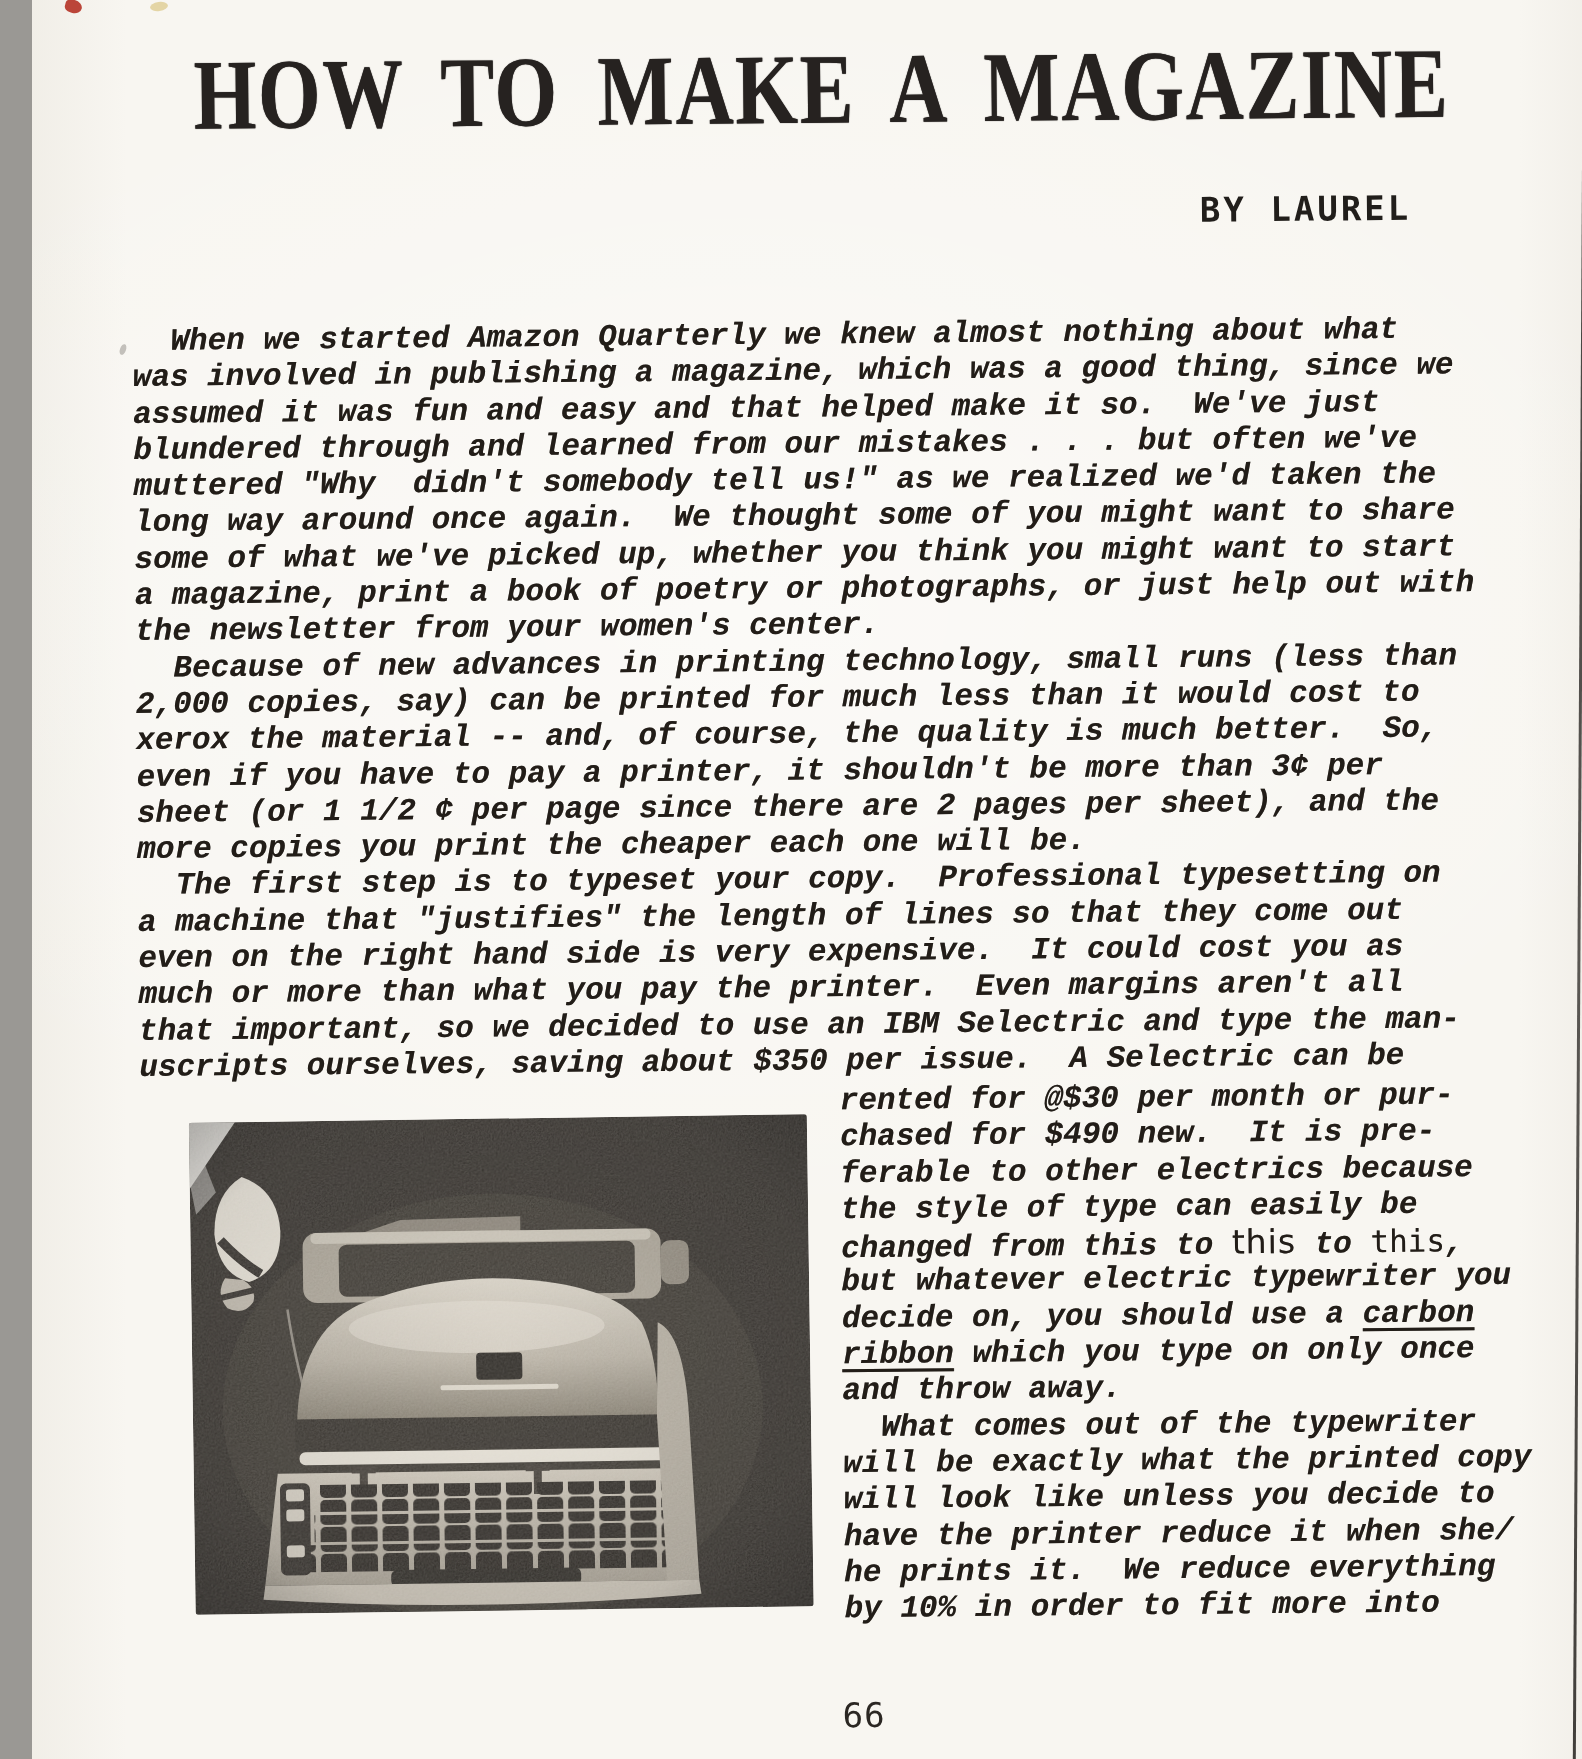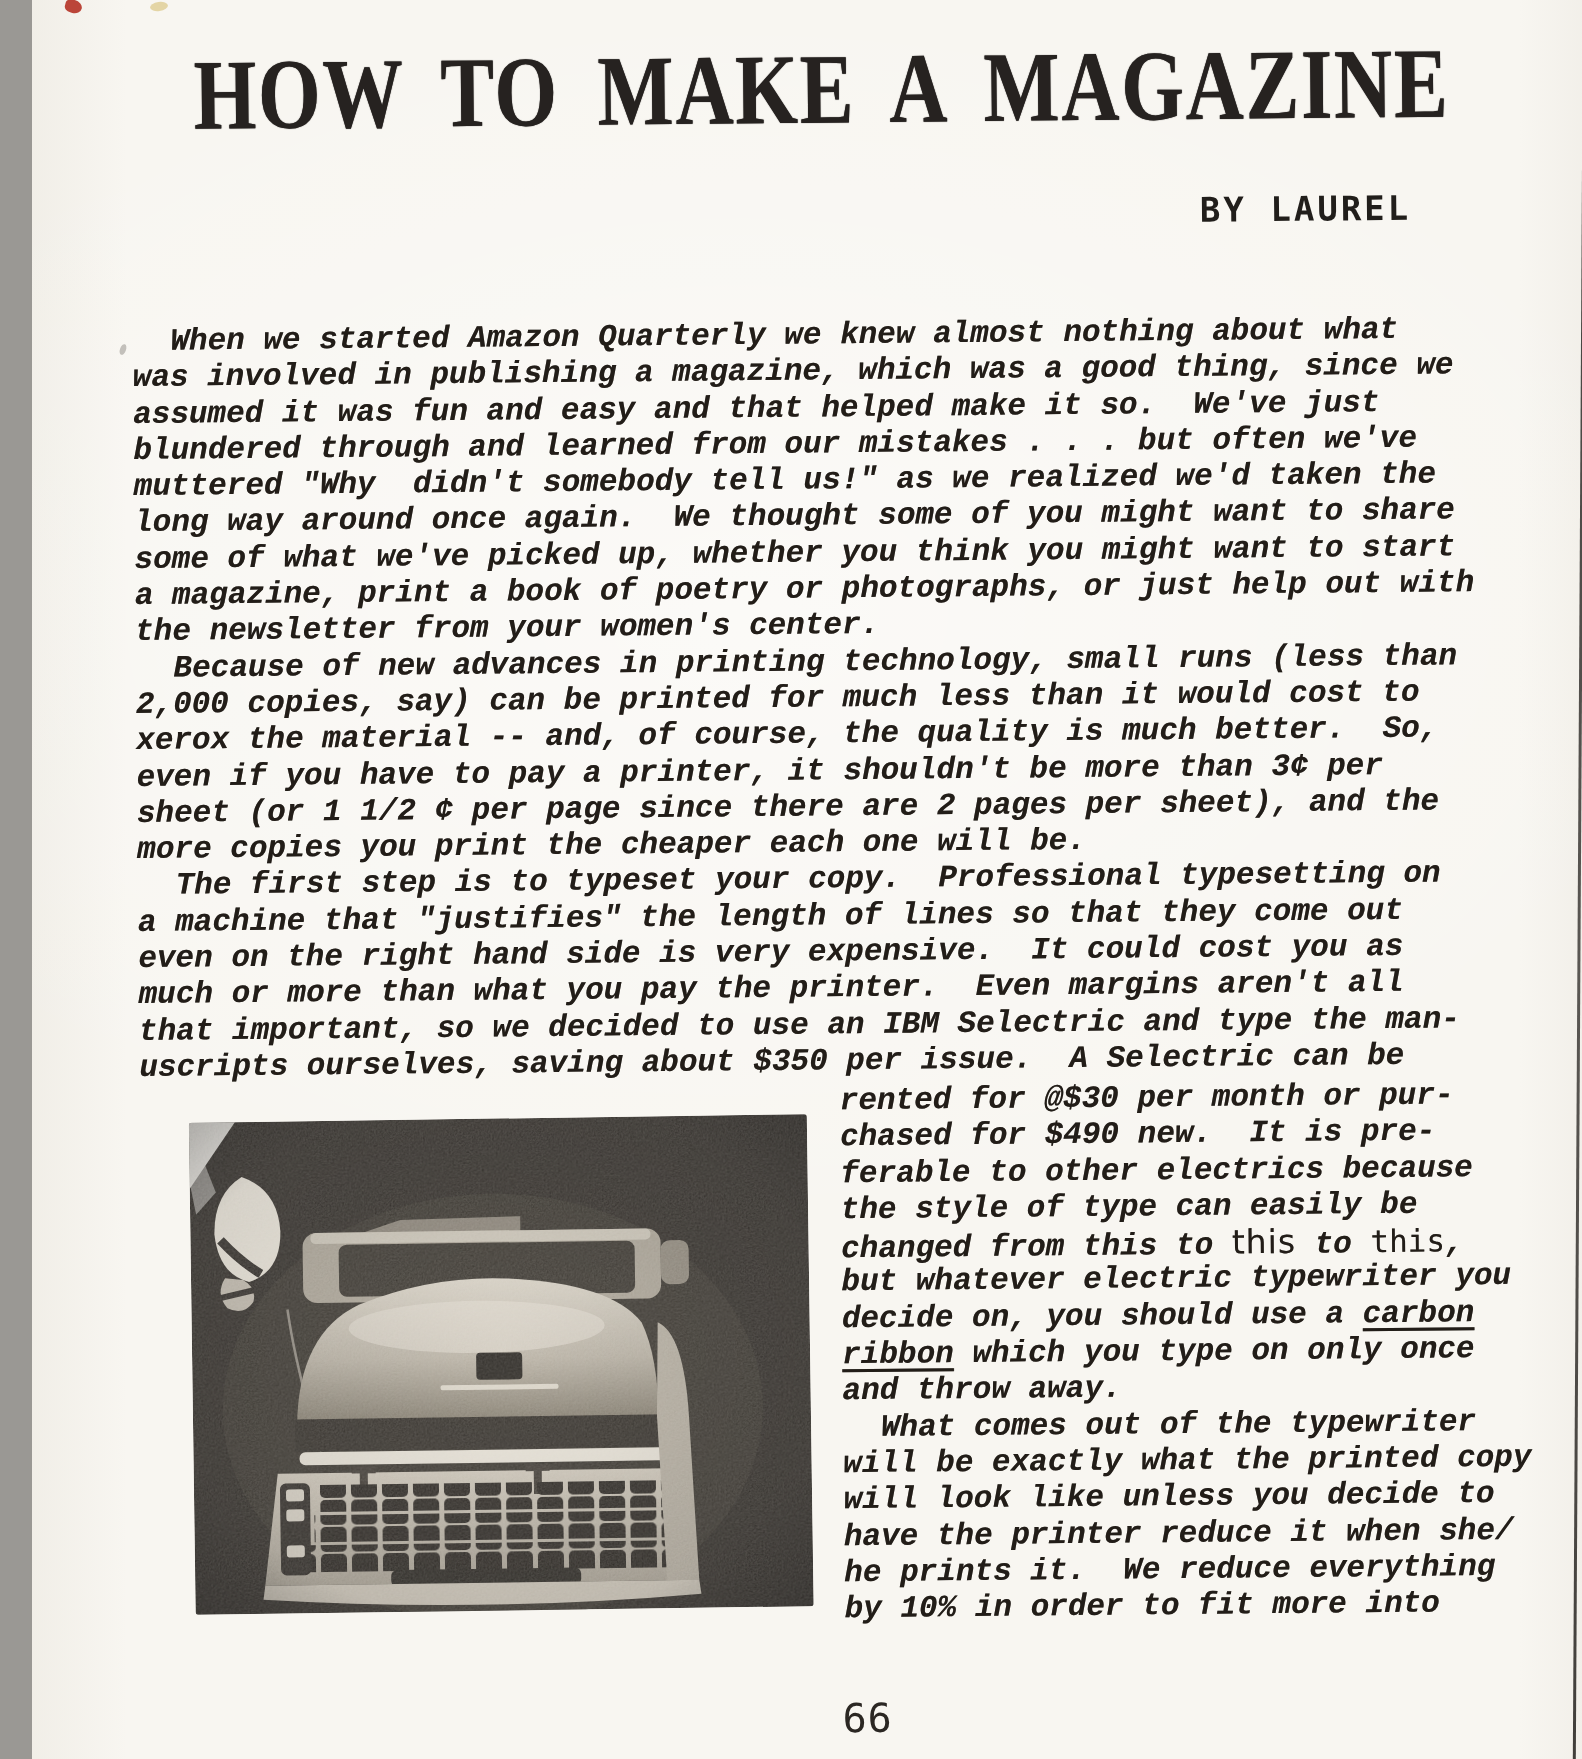--- a/index.html
+++ b/index.html
@@ -75,21 +75,21 @@
 
   .photo {
     position:absolute; left:150px; top:1122px; width:618px; height:492px;
     transform:rotate(-0.25deg); border-radius:3px; overflow:hidden;
   }
   .photo svg { display:block; }
 
   .page-number {
     position:absolute; left:797px; top:1702px;
     font-family:"DejaVu Sans Mono", monospace; font-style:normal;
-    font-weight:400; font-size:40px; color:#2b2723; letter-spacing:1px;
+    font-weight:400; font-size:34px; color:#2b2723; letter-spacing:1px;
   }
 </style>
 </head>
 <body>
 
 <div class="page">
   <div class="paper-tone"></div>
 
   <div class="rot">
 

